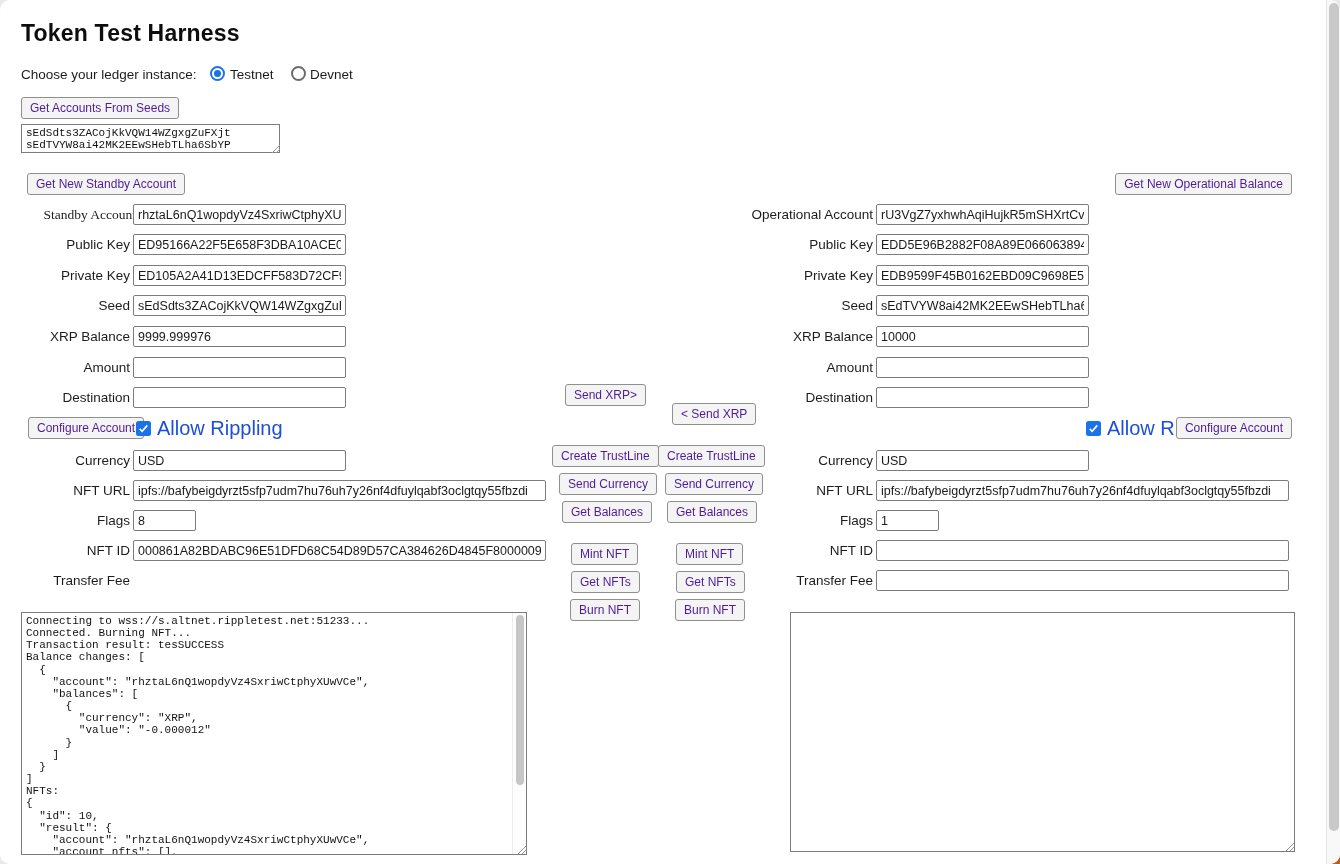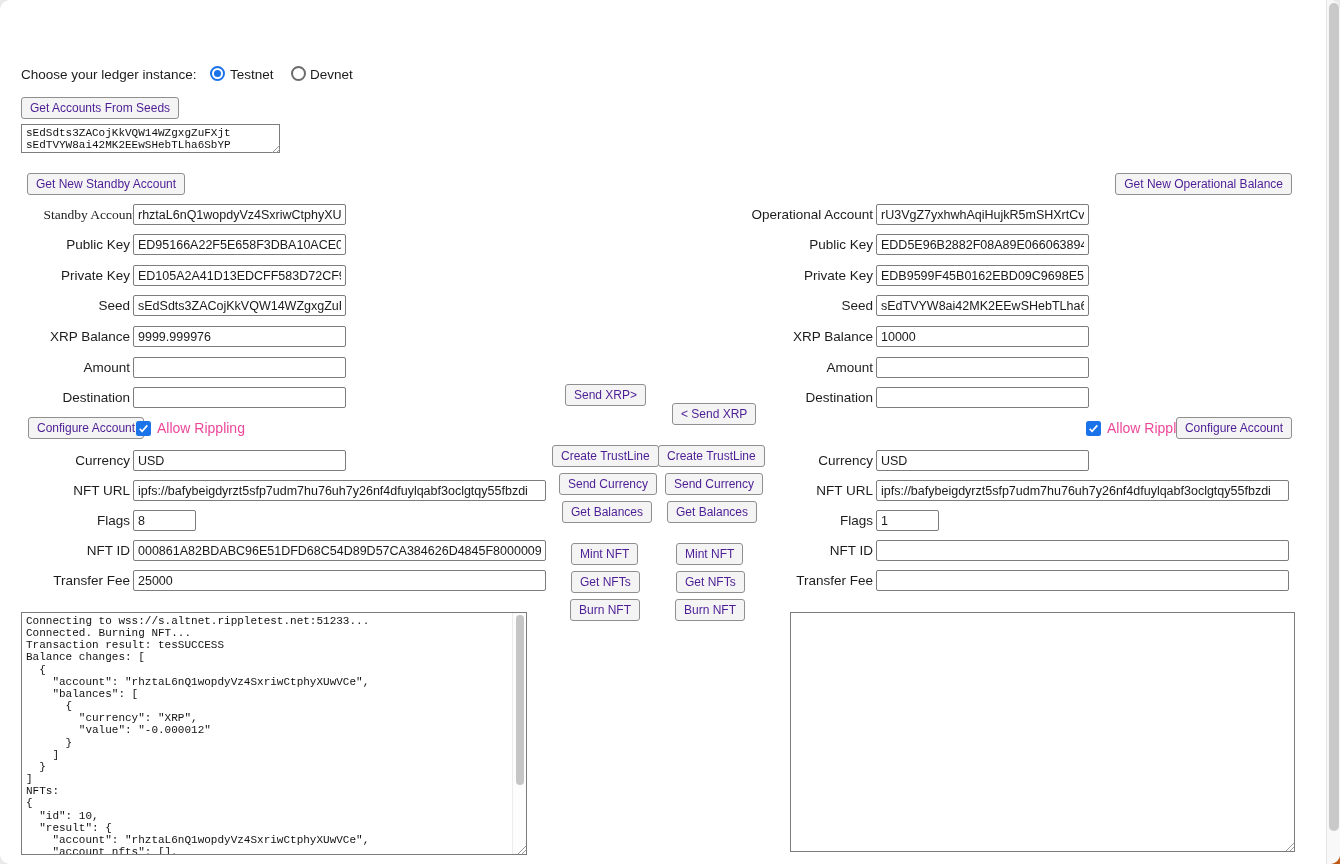--- a/index.html
+++ b/index.html
@@ -23,37 +23,38 @@
 
   .ta { position:absolute; border:1px solid #7c7c7c; background:#fff;
         font-family:"Liberation Mono", monospace; font-size:11px; line-height:12.15px;
         color:#111; padding:2px 4px; resize:none; overflow:hidden; white-space:pre; }
 
   
   .radio { position:absolute; width:15px; height:15px; border-radius:50%; border:2px solid #6b6b6b; background:#fff; }
   .radio.on { border-color:#1a73e8; }
   .radio.on::after { content:""; position:absolute; left:2.2px; top:2.2px; width:7px; height:7px; border-radius:50%; background:#1a73e8; }
   .check { position:absolute; width:15px; height:15px; border-radius:2.5px; background:#1a73e8; display:flex; align-items:center; justify-content:center; }
-  .ripple-lbl { position:absolute; font-size:14px; color:#ec4899; line-height:16px; }
+  .ripple-lbl { position:absolute; font-size:20px; color:#1d4ed8; line-height:16px; }
 
   
   .ta-scroll-track { position:absolute; width:14px; background:#fdfdfd; border-left:1px solid #ececec; }
   .ta-scroll-thumb { position:absolute; left:3px; width:8px; background:#c6c6c6; border-radius:4px; }
   .resize-handle { position:absolute; width:10px; height:10px;
         background:repeating-linear-gradient(135deg, transparent 0 2px, #9a9a9a 2px 3px);
         clip-path:polygon(100% 0, 100% 100%, 0 100%); }
   #page-scroll-track { position:absolute; right:0; top:0; width:14px; height:100%; background:#f8f8f8; border-left:1px solid #e6e6e6; }
   #page-scroll-thumb { position:absolute; left:2px; top:3px; width:10px; height:828px; background:#c9c9c9; border-radius:5px; }
 </style>
 </head>
 <body>
 
 <div id="corner-accent"></div>
 <div id="page">
 
+  <h1 class="title">Token Test Harness</h1>
 
   <div class="lbl" style="left:21px;top:64px;text-align:center;">Choose your ledger instance:</div>
   <span class="radio on" style="left:210px;top:66px;"></span>
   <div class="lbl" style="left:230px;top:64px;">Testnet</div>
   <span class="radio" style="left:291px;top:66px;"></span>
   <div class="lbl" style="left:310px;top:64px;">Devnet</div>
 
   <button class="btn" style="left:21px;top:97px;">Get Accounts From Seeds</button>
   <textarea class="ta" style="left: 21px; top: 124px; width: 259px; height: 29px;" spellcheck="false">sEdSdts3ZACojKkVQW14WZgxgZuFXjt
 sEdTVYW8ai42MK2EEwSHebTLha6SbYP</textarea>
@@ -97,21 +98,20 @@
   <div class="lbl rlbl" style="left:0;top:480px;width:130px;">NFT URL</div>
   <input class="inp" style="left: 133px; top: 480px; width: 413px;" value="ipfs://bafybeigdyrzt5sfp7udm7hu76uh7y26nf4dfuylqabf3oclgtqy55fbzdi">
 
   <div class="lbl rlbl" style="left:0;top:510px;width:130px;">Flags</div>
   <input class="inp" style="left: 133px; top: 510px; width: 63px;" value="8">
 
   <div class="lbl rlbl" style="left:0;top:540px;width:130px;">NFT ID</div>
   <input class="inp" style="left: 133px; top: 540px; width: 413px;" value="000861A82BDABC96E51DFD68C54D89D57CA384626D4845F80000099B00000000">
 
   <div class="lbl rlbl" style="left:0;top:570px;width:130px;">Transfer Fee</div>
-  <input class="inp" style="left: 133px; top: 570px; width: 413px;" value="25000">
 
   <textarea class="ta" style="left: 21px; top: 612px; width: 506px; height: 243px;" spellcheck="false">Connecting to wss://s.altnet.rippletest.net:51233...
 Connected. Burning NFT...
 Transaction result: tesSUCCESS
 Balance changes: [
   {
     "account": "rhztaL6nQ1wopdyVz4SxriwCtphyXUwVCe",
     "balances": [
       {
         "currency": "XRP",

